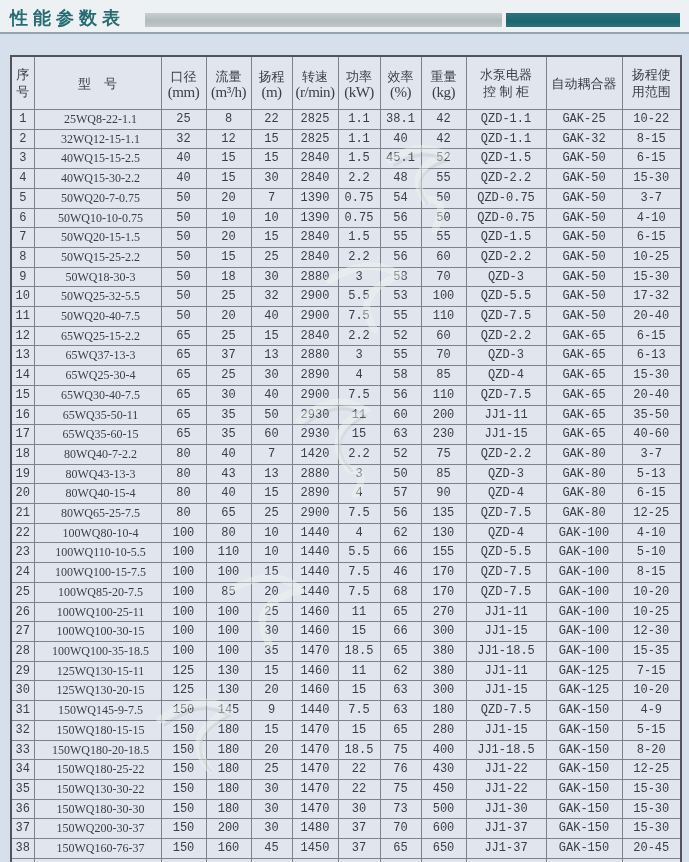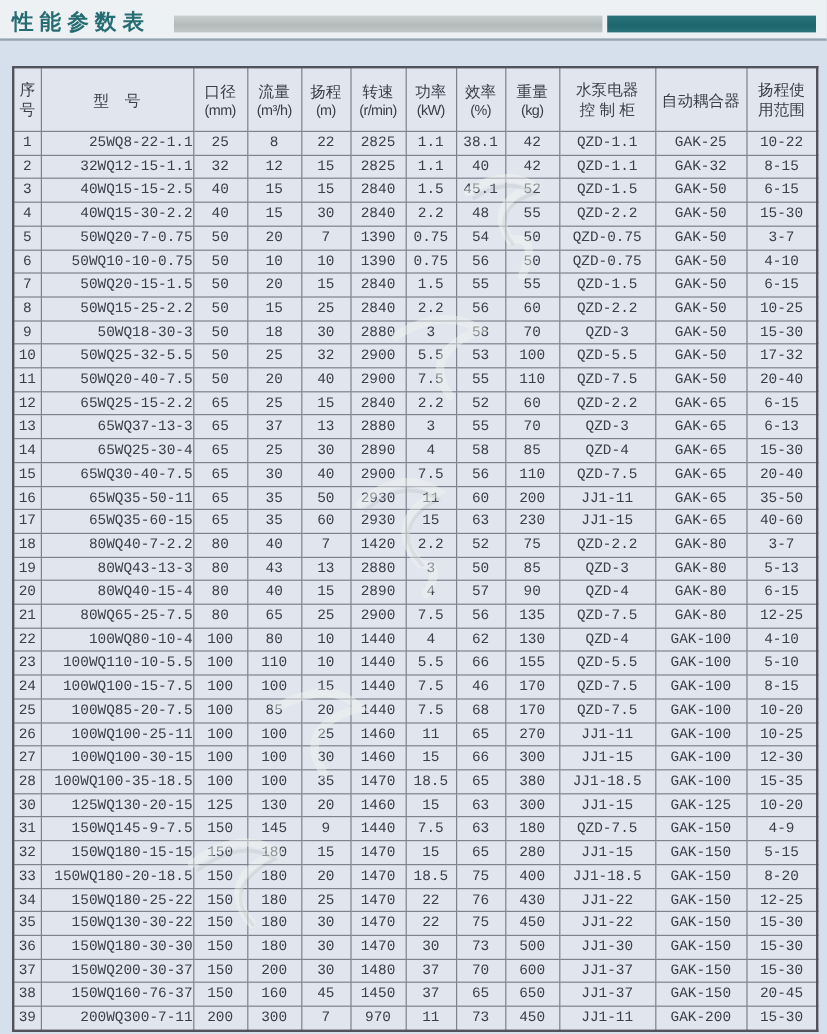--- a/index.html
+++ b/index.html
@@ -38,25 +38,25 @@
     border:1px solid #7d828e;
     padding:0;text-align:center;vertical-align:middle;
     overflow:hidden;white-space:nowrap;
   }
   table.spec thead th{
     height:52px;
     font-family:"Liberation Sans",sans-serif;
     font-weight:normal;font-size:13px;line-height:17px;
   }
   table.spec thead th .unit{
-    font-family:Liberation Sans, sans-serif;
-    font-size:12px;line-height:14px;letter-spacing:-0.5px;
+    font-family:Liberation Serif, serif;
+    font-size:15px;line-height:14px;letter-spacing:-0.5px;
   }
   table.spec tbody td{height:18.7px;line-height:18.7px;}
-  table.spec tbody td.model{text-align:right;padding-left:6px;}
+  table.spec tbody td.model{text-align:center;padding-left:6px;font-family:Liberation Serif, serif;}
   .watermark{position:absolute;left:0;top:0;pointer-events:none;}
 </style>
 </head>
 <body>
 
 <div class="top-strip"></div>
 
 <div class="titlebar">
   <span class="title">性能参数表</span>
   <span class="stripe-gray"></span>
@@ -516,20 +516,34 @@
         <td>35</td>
         <td>1470</td>
         <td>18.5</td>
         <td>65</td>
         <td>380</td>
         <td>JJ1-18.5</td>
         <td>GAK-100</td>
         <td>15-35</td>
       </tr>
       <tr>
+        <td>29</td>
+        <td class="model">125WQ130-15-11</td>
+        <td>125</td>
+        <td>130</td>
+        <td>15</td>
+        <td>1460</td>
+        <td>11</td>
+        <td>62</td>
+        <td>380</td>
+        <td>JJ1-11</td>
+        <td>GAK-125</td>
+        <td>7-15</td>
+      </tr>
+      <tr>
         <td>30</td>
         <td class="model">125WQ130-20-15</td>
         <td>125</td>
         <td>130</td>
         <td>20</td>
         <td>1460</td>
         <td>15</td>
         <td>63</td>
         <td>300</td>
         <td>JJ1-15</td>

